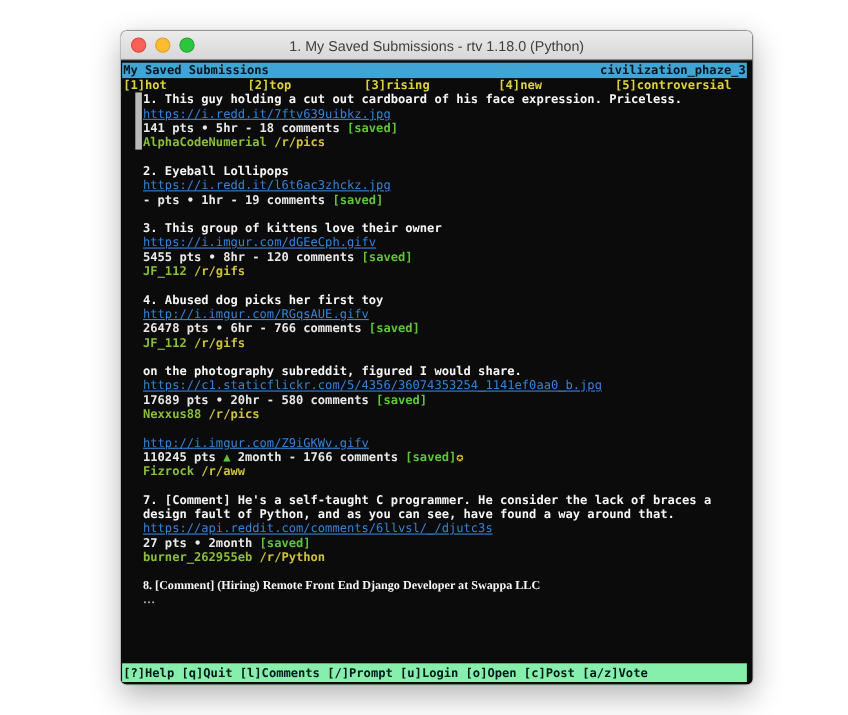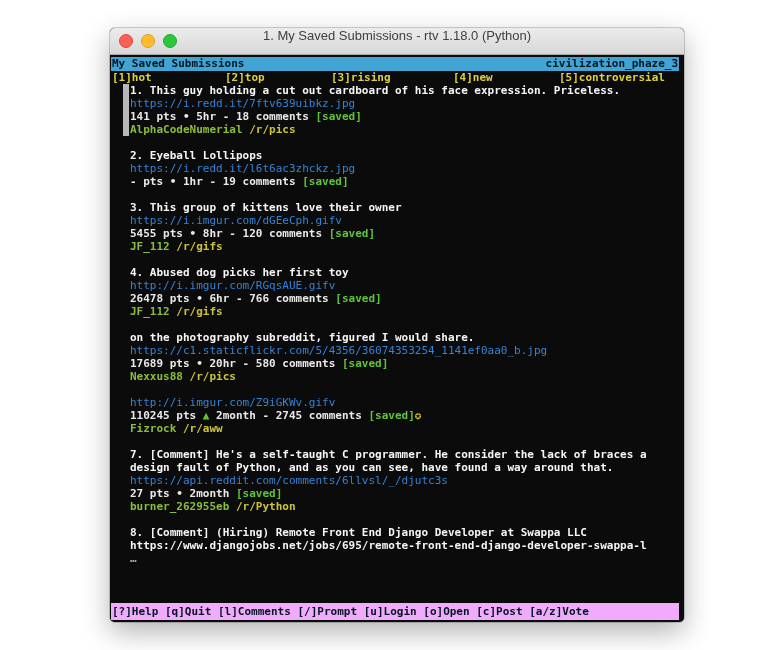--- a/index.html
+++ b/index.html
@@ -9,21 +9,21 @@
   }
   .window{
     position:absolute;left:110px;top:28px;width:574px;height:594px;
     border-radius:5px;overflow:hidden;background:#0b0b0b;
     box-shadow:0 10px 28px rgba(0,0,0,0.30),0 0 0 1px rgba(0,0,0,0.18);
   }
   
   .titlebar{
     height:26px;background:linear-gradient(#ececec,#d7d7d7);
     border-bottom:1px solid #a8a8a8;position:relative;
-    display:flex;align-items:flex-start;justify-content:center;
+    display:flex;align-items:center;justify-content:center;
   }
   .titlebar .title{
     font-family:"Liberation Sans","DejaVu Sans",sans-serif;
     font-size:13px;color:#404040;white-space:nowrap;
   }
   .lights{position:absolute;left:9px;top:0;height:26px;display:flex;align-items:center;gap:8px;}
   .light{width:12px;height:12px;border-radius:50%;}
   .light.red{background:#fc5f57;border:1px solid #df4640;}
   .light.yellow{background:#fdbc2f;border:1px solid #dd9f27;}
   .light.green{background:#2bc53f;border:1px solid #24a52f;}
@@ -40,37 +40,37 @@
   .tabbar{position:relative;height:13px;white-space:pre;}
   .tabbar .tab{position:absolute;top:0;color:#ddd23e;cursor:default;}
   .tabbar .tab:nth-child(1){left:1px;}
   .tabbar .tab:nth-child(2){left:114px;}
   .tabbar .tab:nth-child(3){left:220px;}
   .tabbar .tab:nth-child(4){left:342px;}
   .tabbar .tab:nth-child(5){left:448px;}
   
   .list{padding-left:19px;}
   .submission{position:relative;margin-bottom:13px;}
-  .submission:last-child{margin-bottom:0;}
+  .submission:last-child{margin-bottom:0;font-family:Liberation Serif, serif;}
   .line{white-space:pre;}
   .line.title,.line.body{color:#f5f5f5;}
-  .url{color:#3583d6;font-weight:normal;cursor:pointer;}
+  .url{color:#3583d6;text-decoration:underline;font-weight:normal;cursor:pointer;}
   .seg-white{color:#e9e9e9;}
   .seg-green{color:#5ec439;}
   .seg-gold{color:#e6c32e;}
   .author{color:#8abd3a;}
   .subreddit{color:#cdc23a;}
   .line.ellipsis{color:#a9a9a9;}
   .cursor{
     position:absolute;left:-7px;top:0;bottom:0;width:6px;background:#b9b9b9;
   }
   
   .helpbar{
     position:absolute;left:1px;right:5px;bottom:2px;height:17px;line-height:17px;
-    background:#f0abfc;color:#03161e;white-space:pre;padding:0 1px;
+    background:#86efac;color:#03161e;white-space:pre;padding:0 1px;
     font-size:11px;font-weight:bold;
   }
 </style>
 </head>
 <body>
 
 <div class="window">
   <div class="titlebar">
     <div class="lights">
       <span class="light red"></span>
@@ -112,31 +112,30 @@
           <div class="line"><span class="author">JF_112</span><span class="subreddit"> /r/gifs</span></div>
         </div>
         <div class="submission">
           <div class="line title">on the photography subreddit, figured I would share.</div>
           <div class="line"><span class="url">https://c1.staticflickr.com/5/4356/36074353254_1141ef0aa0_b.jpg</span></div>
           <div class="line info"><span class="seg-white">17689 pts • 20hr - 580 comments </span><span class="seg-green">[saved]</span></div>
           <div class="line"><span class="author">Nexxus88</span><span class="subreddit"> /r/pics</span></div>
         </div>
         <div class="submission">
           <div class="line"><span class="url">http://i.imgur.com/Z9iGKWv.gifv</span></div>
-          <div class="line info"><span class="seg-white">110245 pts </span><span class="seg-green">▲</span><span class="seg-white"> 2month - 2745 comments </span><span class="seg-green">[saved]</span><span class="seg-gold">✪</span></div>
+          <div class="line info"><span class="seg-white">110245 pts </span><span class="seg-green">▲</span><span class="seg-white"> 2month - 1766 comments </span><span class="seg-green">[saved]</span><span class="seg-gold">✪</span></div>
           <div class="line"><span class="author">Fizrock</span><span class="subreddit"> /r/aww</span></div>
         </div>
         <div class="submission">
           <div class="line title">7. [Comment] He's a self-taught C programmer. He consider the lack of braces a</div>
           <div class="line title">design fault of Python, and as you can see, have found a way around that.</div>
           <div class="line"><span class="url">https://api.reddit.com/comments/6llvsl/_/djutc3s</span></div>
           <div class="line info"><span class="seg-white">27 pts • 2month </span><span class="seg-green">[saved]</span></div>
           <div class="line"><span class="author">burner_262955eb</span><span class="subreddit"> /r/Python</span></div>
         </div>
         <div class="submission">
           <div class="line title">8. [Comment] (Hiring) Remote Front End Django Developer at Swappa LLC</div>
-          <div class="line body">https://www.djangojobs.net/jobs/695/remote-front-end-django-developer-swappa-l</div>
           <div class="line ellipsis">…</div>
         </div>
       </div>
     <div class="helpbar">[?]Help [q]Quit [l]Comments [/]Prompt [u]Login [o]Open [c]Post [a/z]Vote</div>
   </div>
 </div>
 
 </body></html>

